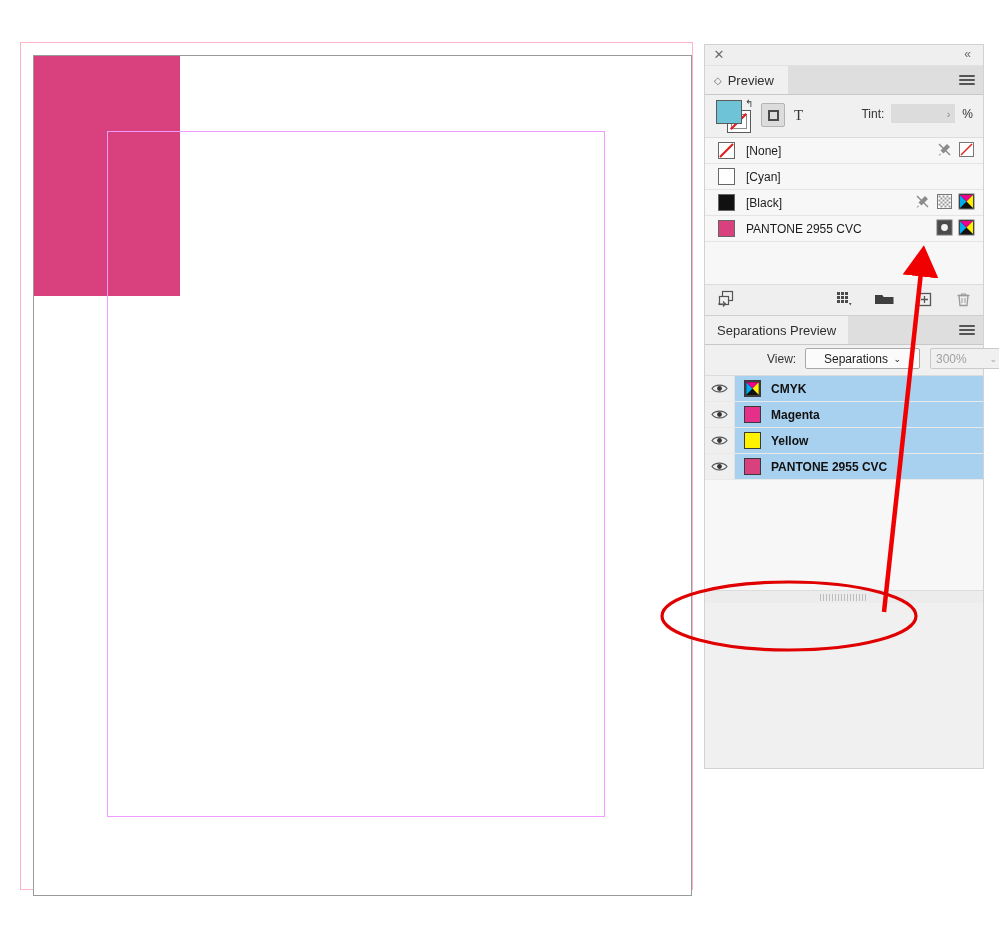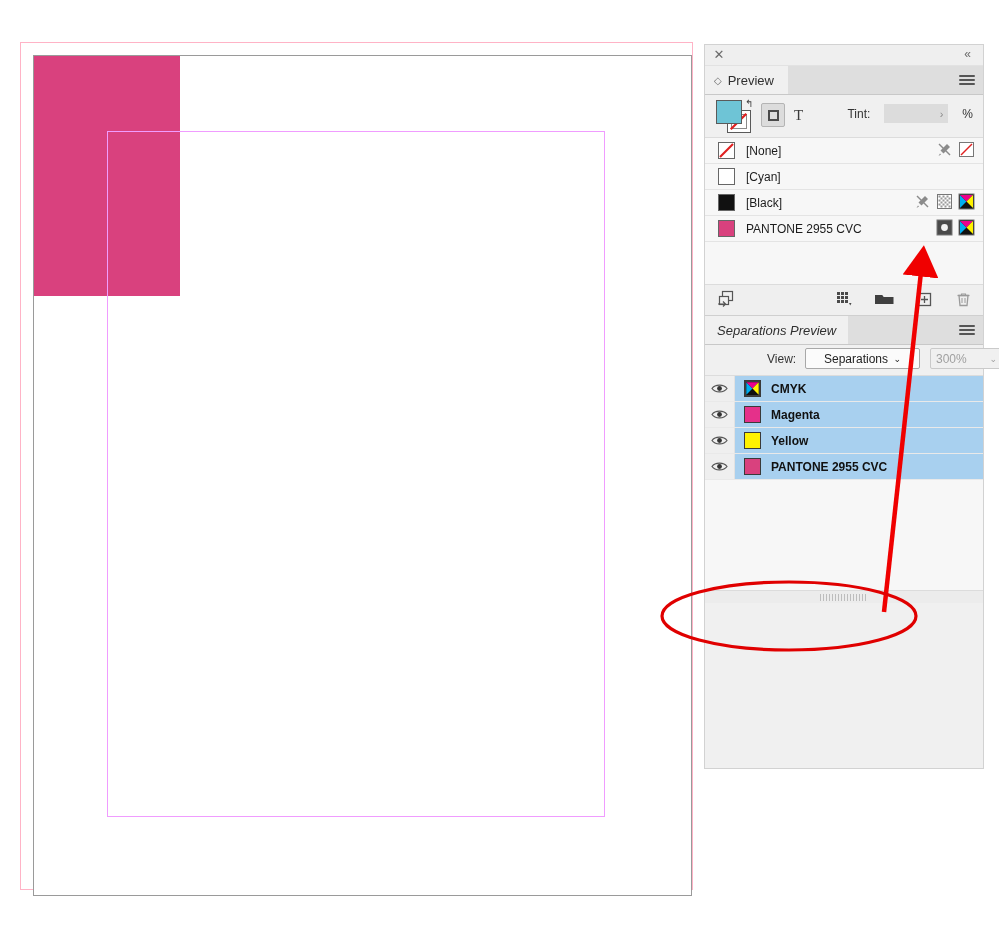--- a/index.html
+++ b/index.html
@@ -48,21 +48,21 @@
   .fs-fill { position:absolute; left:0; top:0; width:26px; height:24px; background:#6ec4d6; border:1px solid #5a5a5a; box-sizing:border-box; cursor:pointer;}
   .fs-stroke { position:absolute; left:11px; top:10px; width:24px; height:23px; background:#ffffff; border:1px solid #5a5a5a; box-sizing:border-box; cursor:pointer;}
   .fs-stroke-inner { position:absolute; left:3px; top:3px; width:16px; height:15px; background:#fff; border:1px solid #8a8a8a; box-sizing:border-box;}
   .fs-none-line { position:absolute; left:0; top:0; width:100%; height:100%; overflow:hidden; }
   .fs-swap { position:absolute; left:29px; top:-2px; font-size:10px; color:#444; }
   .mode-group { position:absolute; left:56px; top:8px; display:flex; align-items:center; gap:9px; }
   .mode-btn { width:22px; height:22px; background:#dcdcdc; border:1px solid #b4b4b4; border-radius:2px;
               display:flex; align-items:center; justify-content:center; cursor:pointer; }
   .mode-btn span { width:11px; height:11px; border:2px solid #4a4a4a; box-sizing:border-box; display:block;}
   .mode-text { font-size:15px; color:#3a3a3a; font-family:"Liberation Serif", serif; cursor:pointer; }
-  .tint-wrap { position:absolute; right:10px; top:9px; display:flex; align-items:center; gap:14px; }
+  .tint-wrap { position:absolute; right:10px; top:9px; display:flex; align-items:center; gap:7px; }
   .tint-label { font-size:12px; color:#333; }
   .tint-field { width:64px; height:19px; background:#dcdcdc; border:none; display:flex; align-items:center;
                 justify-content:flex-end; padding-right:5px; box-sizing:border-box; font-size:11px; color:#8a8a8a; cursor:pointer;}
   .tint-pct { font-size:12px; color:#333; }
 
   .swatch-list { background:#f7f7f7; height:146px; position:relative; }
   .swatch-row { height:25px; display:flex; align-items:center; border-bottom:1px solid #e4e4e4;
                 position:relative; cursor:pointer; }
   .swatch-chip { width:17px; height:17px; margin-left:13px; border:1px solid #666; box-sizing:border-box; flex:0 0 auto;}
   .swatch-name { font-size:12px; color:#1c1c1c; margin-left:11px; white-space:nowrap; }
@@ -71,21 +71,21 @@
   .swatch-empty { background:#f7f7f7; }
 
   .swatch-footer { height:30px; background:#efefef; border-top:1px solid #dcdcdc; position:relative; }
   .sf-left { position:absolute; left:12px; top:5px; }
   .sf-right { position:absolute; right:10px; top:5px; display:flex; align-items:center; gap:20px; }
 
   
   #sep-panel { position:relative; background:#f0f0f0; border-top:1px solid #cfcfcf; }
   .sep-tabstrip { position:relative; height:28px; background:#dedede; border-bottom:1px solid #c8c8c8; }
   .sep-tab { position:absolute; left:0; top:0; height:28px; padding:0 12px; background:#f0f0f0;
-             display:flex; align-items:center; font-size:13px; color:#2f2f2f; cursor:pointer;font-style:italic; }
+             display:flex; align-items:center; font-size:13px; color:#2f2f2f; cursor:pointer; }
   .sep-controls { height:30px; position:relative; background:#f0f0f0; border-bottom:1px solid #dcdcdc;}
   .sep-view-label { position:absolute; left:62px; top:7px; font-size:12px; color:#333; }
   .sep-select { position:absolute; left:100px; top:3px; width:115px; height:21px; background:#fbfbfb;
                 border:1px solid #a8a8a8; border-radius:2px; box-sizing:border-box; display:flex;
                 align-items:center; padding:0 18px; font-size:12px; color:#222; cursor:pointer; }
   .sep-zoom { position:absolute; left:225px; top:3px; width:73px; height:21px; background:#f0f0f0;
               border:1px solid #cacaca; border-radius:2px; box-sizing:border-box; display:flex;
               align-items:center; padding:0 5px; font-size:12px; color:#a0a0a0; cursor:pointer; }
   .caret { margin-left:auto; font-size:9px; }
   .sep-list { background:#f7f7f7; }

